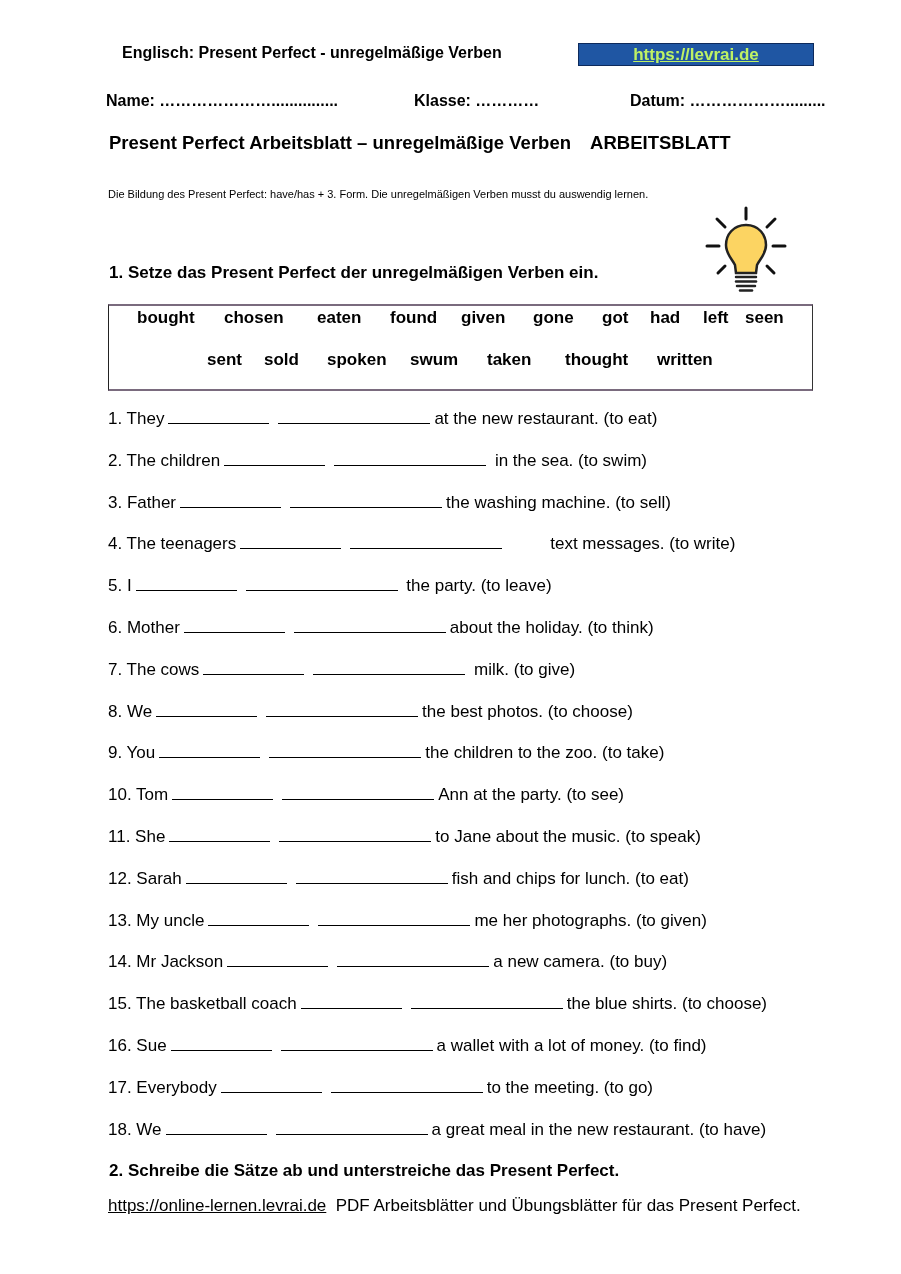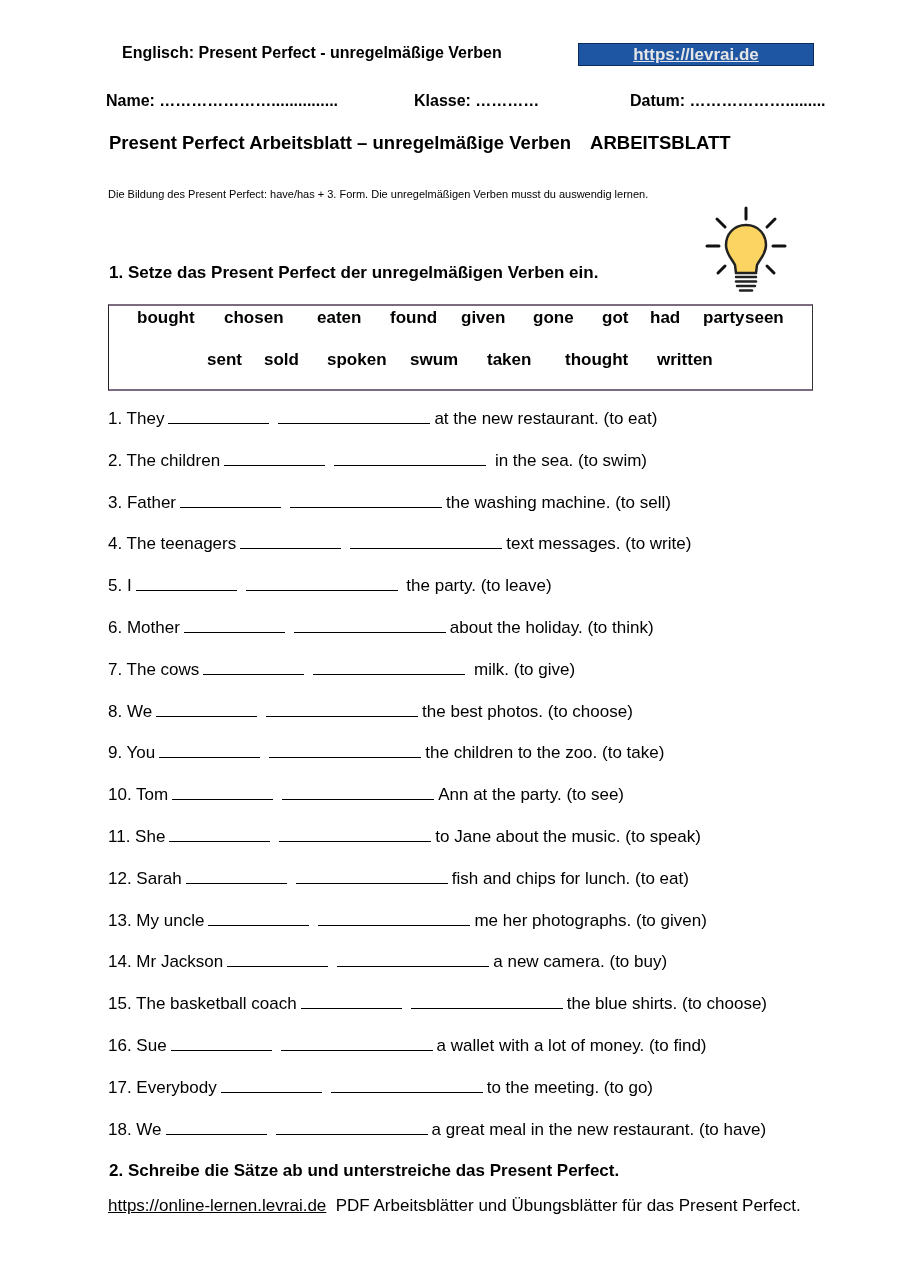--- a/index.html
+++ b/index.html
@@ -23,21 +23,21 @@
     }
     .site-badge {
       left: 578px; top: 43px;
       width: 234px; height: 21px;
       background: #1f56a3;
       border: 1px solid #0d2a5c;
       text-align: center;
       line-height: 21px;
     }
     .site-badge a {
-      color: #e5e5e5;
+      color: #bef264;
       font-size: 17px;
       font-weight: bold;
       text-decoration: underline;
     }
     .meta-row {
       top: 92px;
       font-size: 16px; font-weight: bold;
     }
     .meta-name { left: 106px; }
     .meta-klasse { left: 414px; }
@@ -148,37 +148,37 @@
 
 <div class="abs word-box">
   <span class="word" style="left:28px;top:2px">bought</span>
   <span class="word" style="left:115px;top:2px">chosen</span>
   <span class="word" style="left:208px;top:2px">eaten</span>
   <span class="word" style="left:281px;top:2px">found</span>
   <span class="word" style="left:352px;top:2px">given</span>
   <span class="word" style="left:424px;top:2px">gone</span>
   <span class="word" style="left:493px;top:2px">got</span>
   <span class="word" style="left:541px;top:2px">had</span>
-  <span class="word" style="left:594px;top:2px">party</span>
+  <span class="word" style="left:594px;top:2px">left</span>
   <span class="word" style="left:636px;top:2px">seen</span>
 
   <span class="word" style="left:98px;top:44px">sent</span>
   <span class="word" style="left:155px;top:44px">sold</span>
   <span class="word" style="left:218px;top:44px">spoken</span>
   <span class="word" style="left:301px;top:44px">swum</span>
   <span class="word" style="left:378px;top:44px">taken</span>
   <span class="word" style="left:456px;top:44px">thought</span>
   <span class="word" style="left:548px;top:44px">written</span>
 </div>
 
 <div id="exercises">
     <div class="exercise" style="top: 409px;"><span>1. They</span><span class="blank short"></span><span class="blank long"></span><span style="white-space: pre;">at the new restaurant. (to eat)</span></div>
     <div class="exercise" style="top: 451px;"><span>2. The children</span><span class="blank short"></span><span class="blank long"></span><span style="white-space: pre;"> in the sea. (to swim)</span></div>
     <div class="exercise" style="top: 493px;"><span>3. Father</span><span class="blank short"></span><span class="blank long"></span><span style="white-space: pre;">the washing machine. (to sell)</span></div>
-    <div class="exercise" style="top: 534px;"><span>4. The teenagers</span><span class="blank short"></span><span class="blank long"></span><span style="white-space: pre;">text messages. (to write)</span></div>
+    <div class="exercise" style="top: 534px;"><span>4. The teenagers</span><span class="blank short"></span><span class="blank long"></span><span style="white-space: pre; margin-left: 44px;">text messages. (to write)</span></div>
     <div class="exercise" style="top: 576px;"><span>5. I</span><span class="blank short"></span><span class="blank long"></span><span style="white-space: pre;"> the party. (to leave)</span></div>
     <div class="exercise" style="top: 618px;"><span>6. Mother</span><span class="blank short"></span><span class="blank long"></span><span style="white-space: pre;">about the holiday. (to think)</span></div>
     <div class="exercise" style="top: 660px;"><span>7. The cows</span><span class="blank short"></span><span class="blank long"></span><span style="white-space: pre;"> milk. (to give)</span></div>
     <div class="exercise" style="top: 702px;"><span>8. We</span><span class="blank short"></span><span class="blank long"></span><span style="white-space: pre;">the best photos. (to choose)</span></div>
     <div class="exercise" style="top: 743px;"><span>9. You</span><span class="blank short"></span><span class="blank long"></span><span style="white-space: pre;">the children to the zoo. (to take)</span></div>
     <div class="exercise" style="top: 785px;"><span>10. Tom</span><span class="blank short"></span><span class="blank long"></span><span style="white-space: pre;">Ann at the party. (to see)</span></div>
     <div class="exercise" style="top: 827px;"><span>11. She</span><span class="blank short"></span><span class="blank long"></span><span style="white-space: pre;">to Jane about the music. (to speak)</span></div>
     <div class="exercise" style="top: 869px;"><span>12. Sarah</span><span class="blank short"></span><span class="blank long"></span><span style="white-space: pre;">fish and chips for lunch. (to eat)</span></div>
     <div class="exercise" style="top: 911px;"><span>13. My uncle</span><span class="blank short"></span><span class="blank long"></span><span style="white-space: pre;">me her photographs. (to given)</span></div>
     <div class="exercise" style="top: 952px;"><span>14. Mr Jackson</span><span class="blank short"></span><span class="blank long"></span><span style="white-space: pre;">a new camera. (to buy)</span></div>

